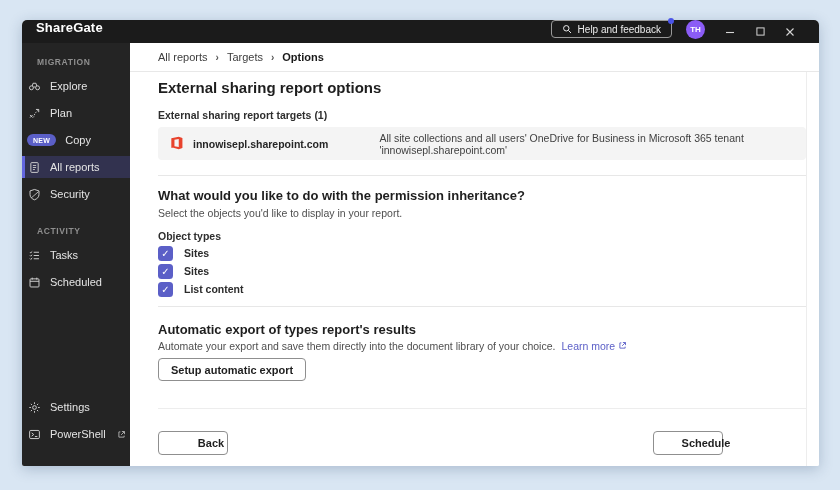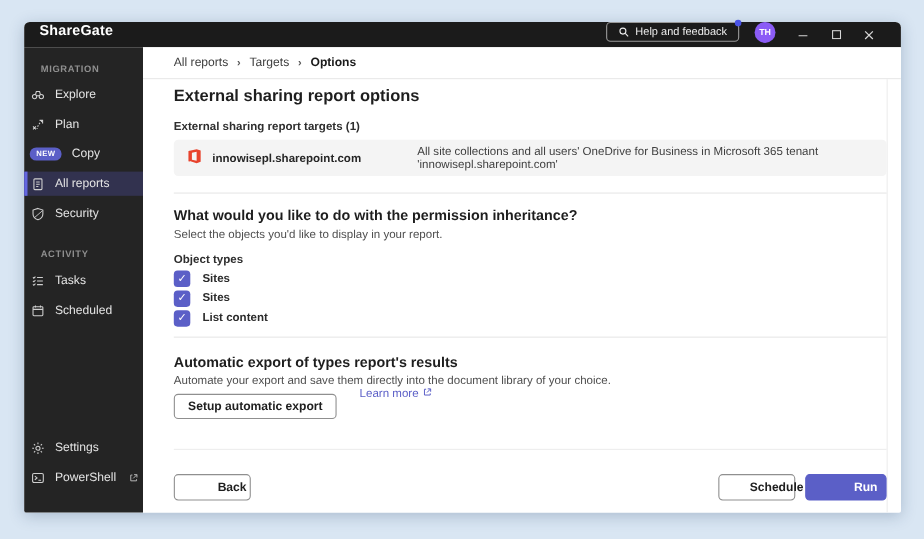--- a/index.html
+++ b/index.html
@@ -63,21 +63,21 @@
   .h2.inh { top:145px; } .sub.inh { top:164px; }
   .obj-label { position:absolute; left:28px; top:187px; font-size:10.5px; font-weight:700; color:#2e2e2e; }
 
   .cb-row { position:absolute; left:28px; display:flex; align-items:center; height:16px; cursor:pointer; }
   .cb1 { top:202px; } .cb2 { top:220px; } .cb3 { top:238px; }
   .checkbox { width:15px; height:15px; border-radius:3.5px; background:#5b5fc7; display:flex; align-items:center;
               justify-content:center; color:#fff; font-size:10px; }
   .checkbox::after { content:"✓"; }
   .cb-label { margin-left:11px; font-size:10.5px; font-weight:600; color:#2b2b2b; }
 
-  .h2.exp { top:279px; } .sub.exp { top:297px; display:flex; align-items:center;flex-direction:column; }
+  .h2.exp { top:279px; } .sub.exp { top:297px; display:flex; align-items:center; }
   .learn-more { color:#5b5fc7; margin-left:6px; display:flex; align-items:center; gap:3px; cursor:pointer; }
 
   .btn { display:inline-flex; align-items:center; justify-content:center; background:#fff; border:1px solid #8f8f8f;
          border-radius:4px; font-size:11px; font-weight:700; color:#1f1f1f; cursor:pointer;padding-left:36px; }
   .setup-btn { position:absolute; left:28px; top:315px; height:23px; padding:0 12px; }
   .back-btn { position:absolute; left:28px; top:388px; width:70px; height:24px; }
   .schedule-btn { position:absolute; left:523px; top:388px; width:70px; height:24px; }
   .run-btn { position:absolute; left:602px; top:388px; width:74px; height:24px; background:#5b5fc7;
              border:1px solid #5b5fc7; color:#fff; }
 </style>
@@ -279,17 +279,16 @@
           </span>
         </span>
       </div>
 
       <div class="btn setup-btn">Setup automatic export</div>
 
       <div class="divider d3"></div>
 
       <div class="btn back-btn">Back</div>
       <div class="btn schedule-btn">Schedule</div>
-      <div class="btn run-btn">Run</div>
     </div>
 
   </div>
 </div>
 
 </body></html>

